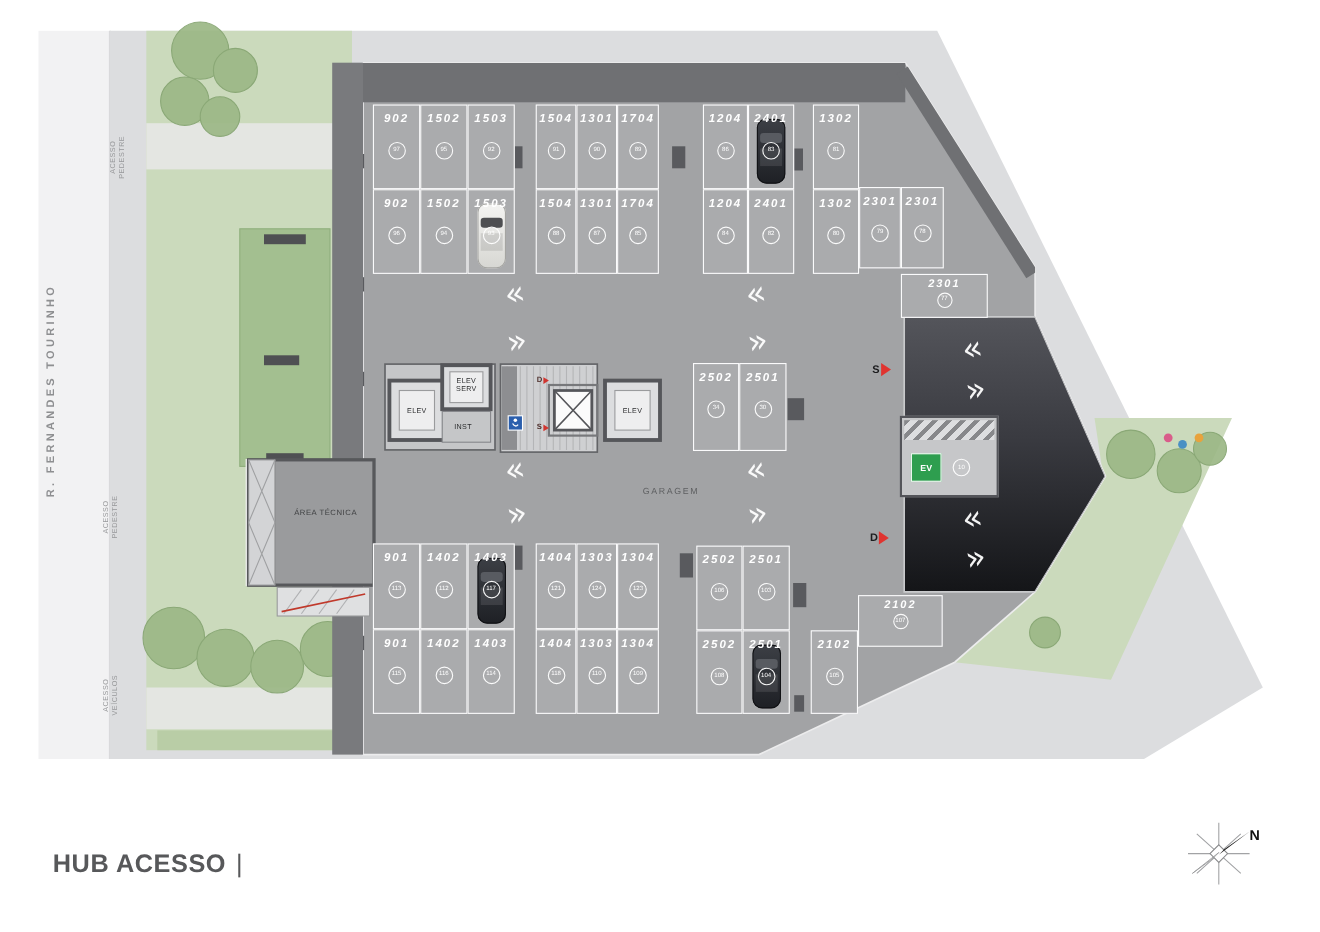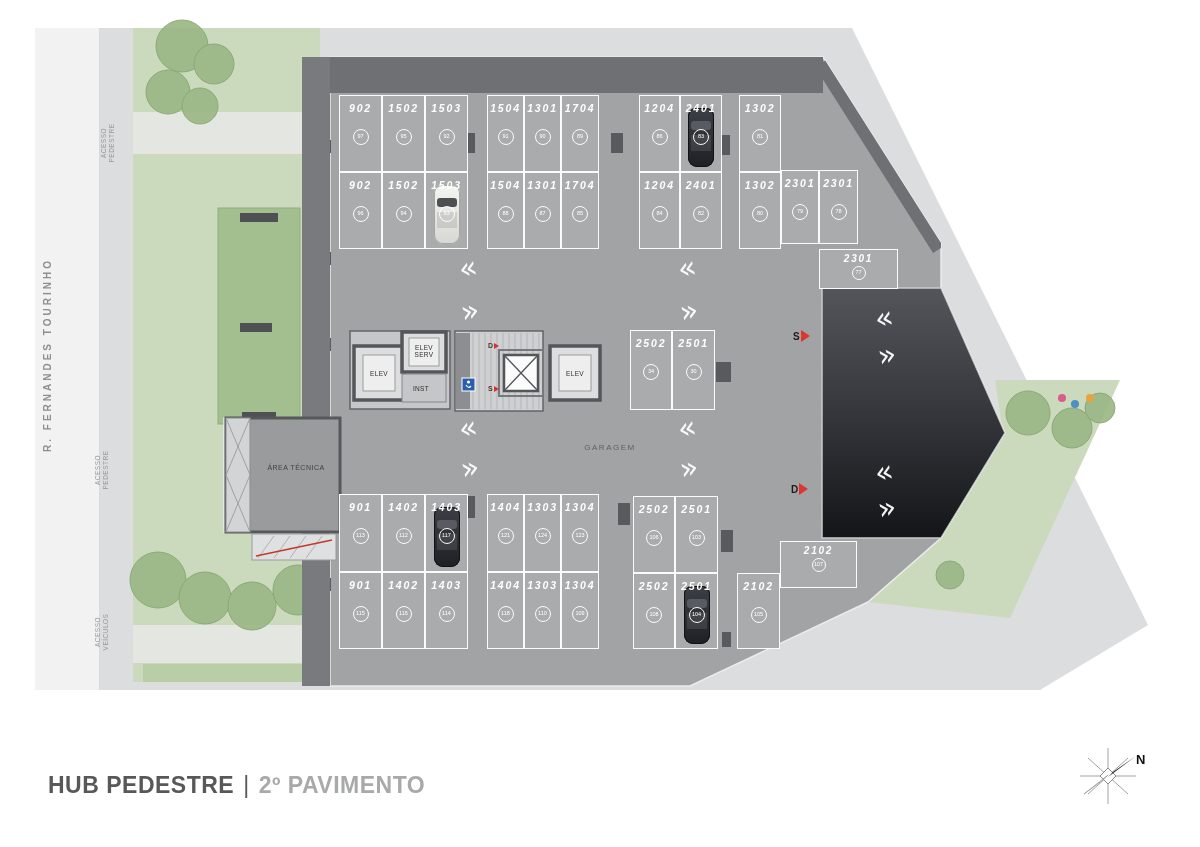--- a/index.html
+++ b/index.html
@@ -367,20 +367,25 @@
       <div class="spot" style="left: 737px; top: 573px; width: 43px; height: 76px;">
         <span class="spot-num">2102</span>
         <span class="spot-badge">105</span>
       </div>
       <div class="spot spot--h" style="left: 780px; top: 541px; width: 77px; height: 47px;">
         <span class="spot-num">2102</span>
         <span class="spot-badge">107</span>
       </div>
     </div>
 
+  <div class="ev-spot">
+    <div class="ev-hatch"></div>
+    <div class="ev-icon">EV</div>
+    <div class="ev-badge">10</div>
+  </div>
 
   <div class="lbl street-name">R. FERNANDES TOURINHO</div>
   <div class="lbl garagem">GARAGEM</div>
   <div class="lbl area-tecnica">ÁREA TÉCNICA</div>
 
   <div class="core-lbl" style="left:379px;top:374px;">ELEV</div>
   <div class="core-lbl" style="left:424px;top:351px;">ELEV
 SERV</div>
   <div class="core-lbl" style="left:421px;top:389px;">INST</div>
   <div class="core-lbl" style="left:575px;top:374px;">ELEV</div>
@@ -417,19 +422,18 @@
       </div>
       <div class="access-label" style="left: 108px; top: 143px; white-space: pre;">ACESSO
 PEDESTRE</div>
       <div class="access-label" style="left: 102px; top: 470px; white-space: pre;">ACESSO
 PEDESTRE</div>
       <div class="access-label" style="left: 102px; top: 632px; white-space: pre;">ACESSO
 VEÍCULOS</div>
     </div>
 
   <div class="title">
-    <span class="proj">HUB PEDESTRE</span>
+    <span class="proj">HUB ACESSO</span>
     <span class="sep">|</span>
-    <span class="floor">2º PAVIMENTO</span>
   </div>
   <div class="compass-n">N</div>
 
 </div>
 
 </body></html>

